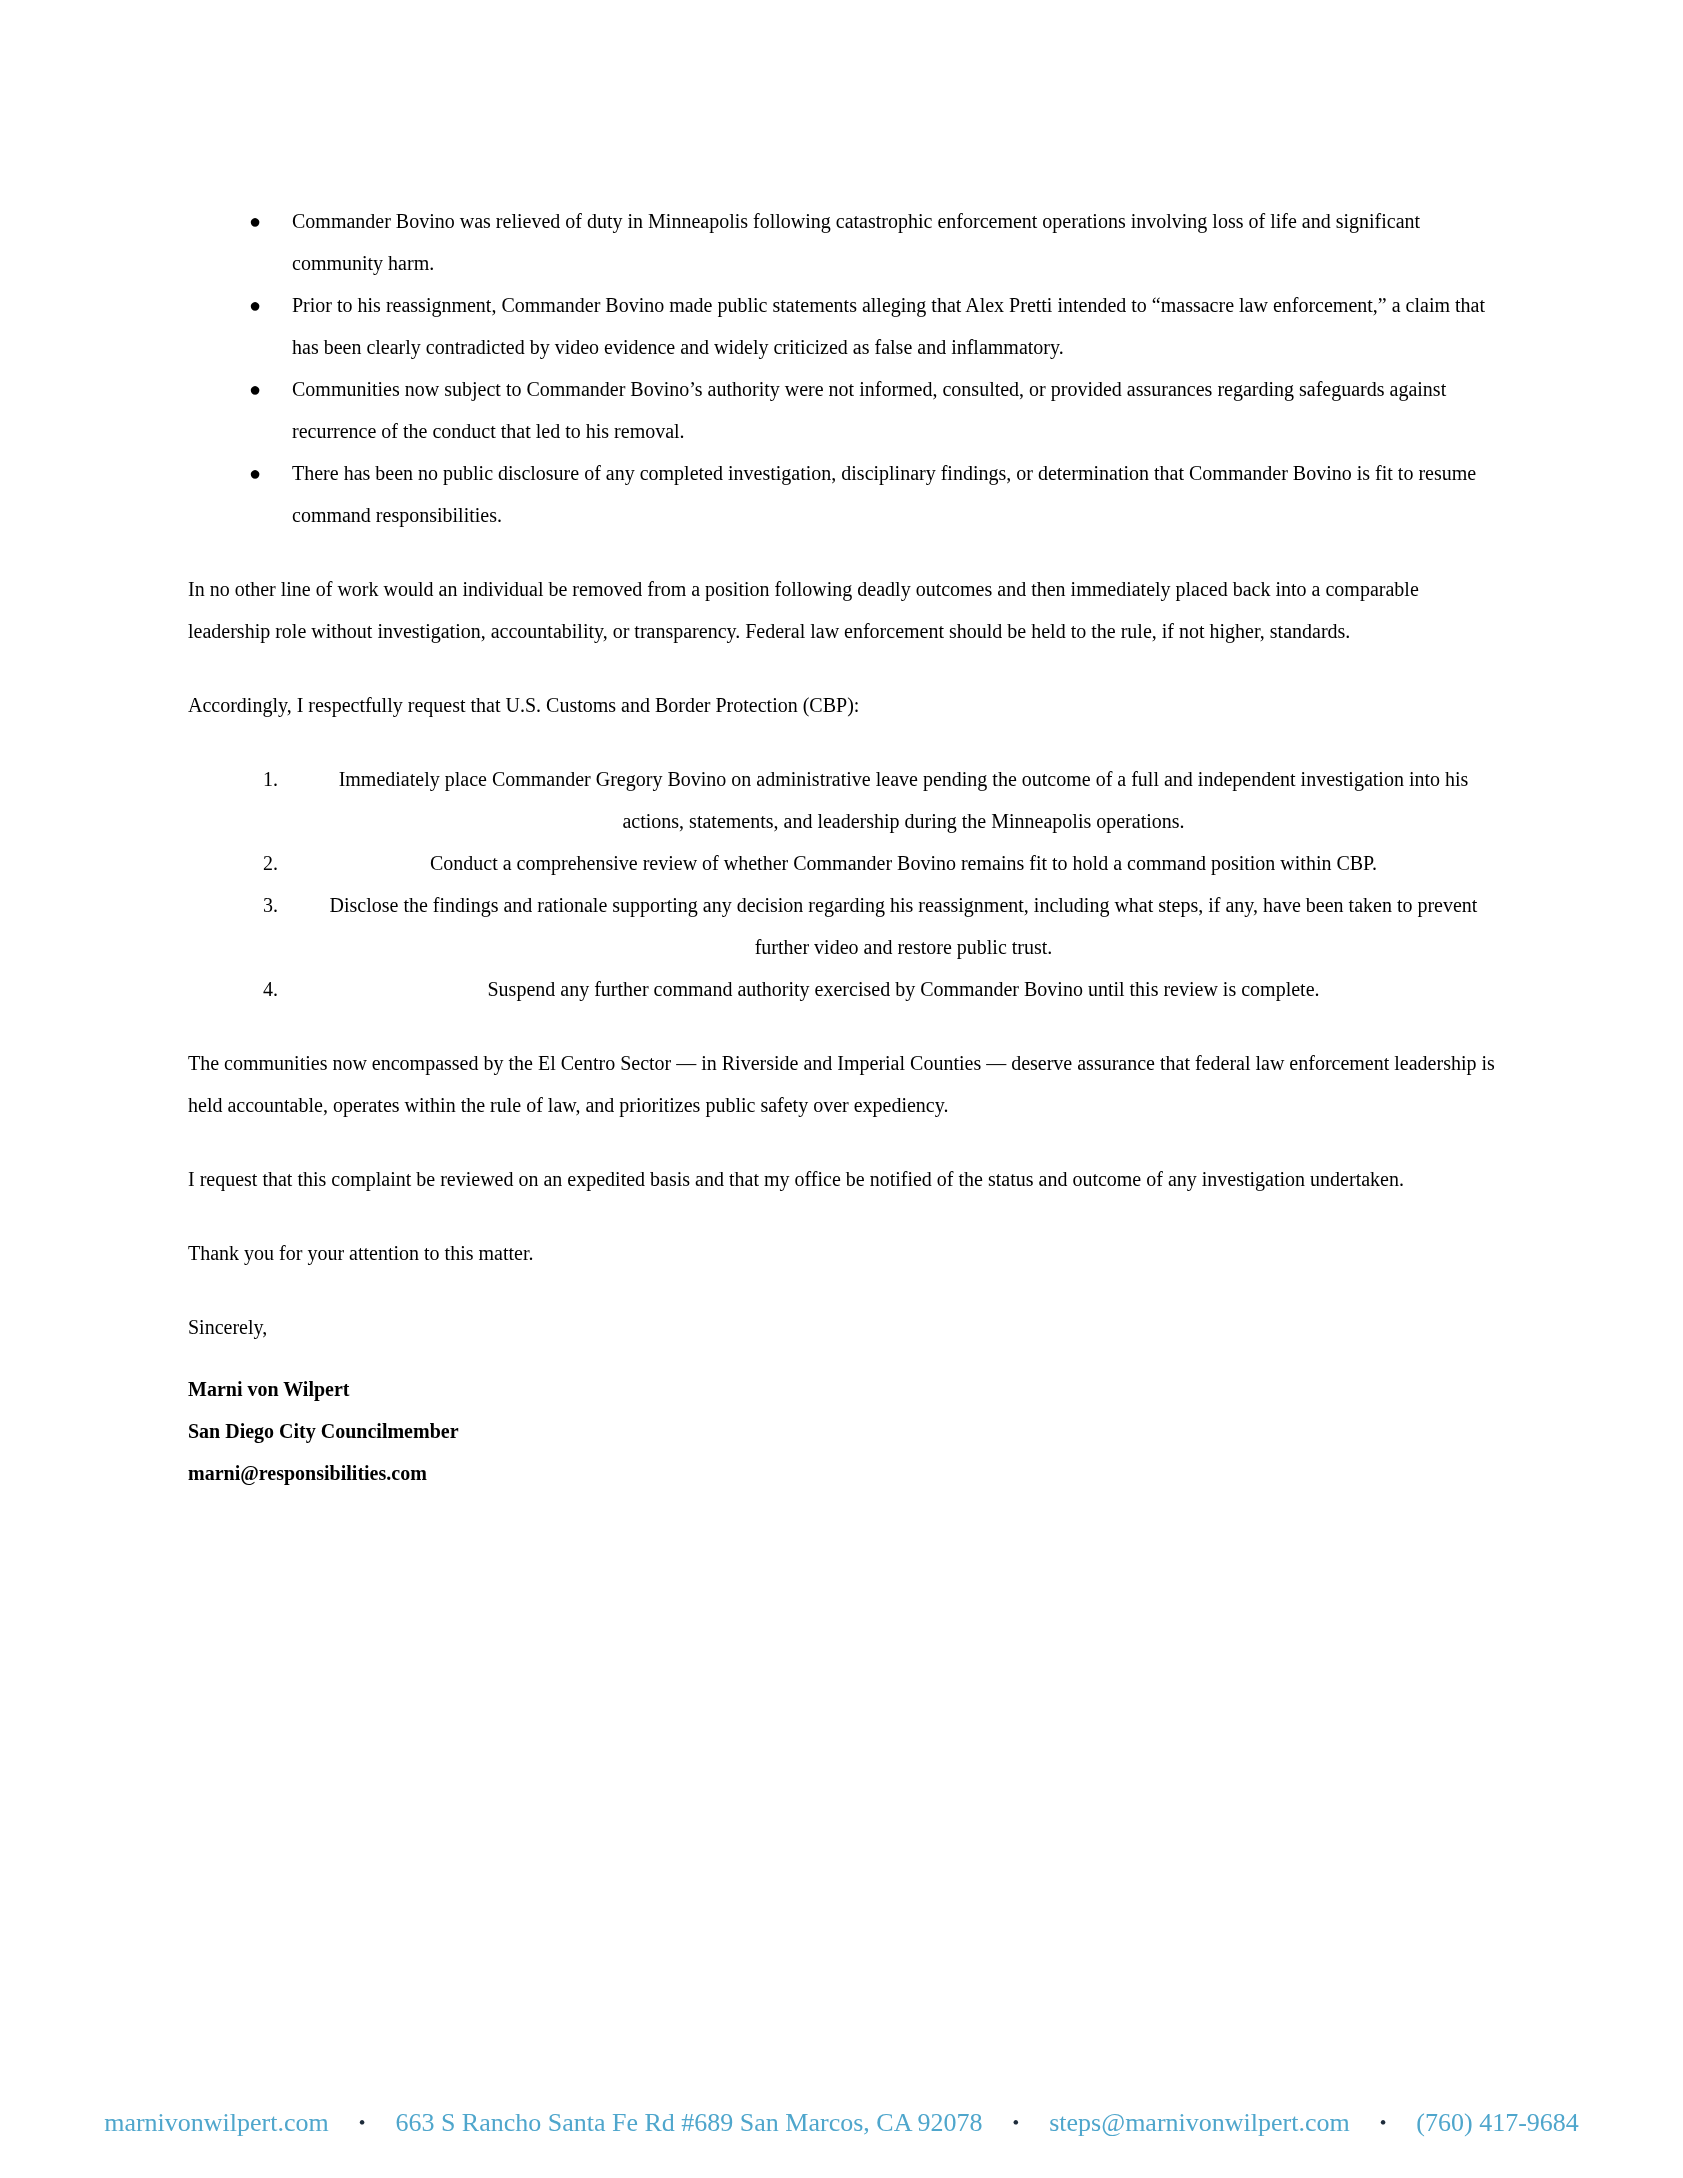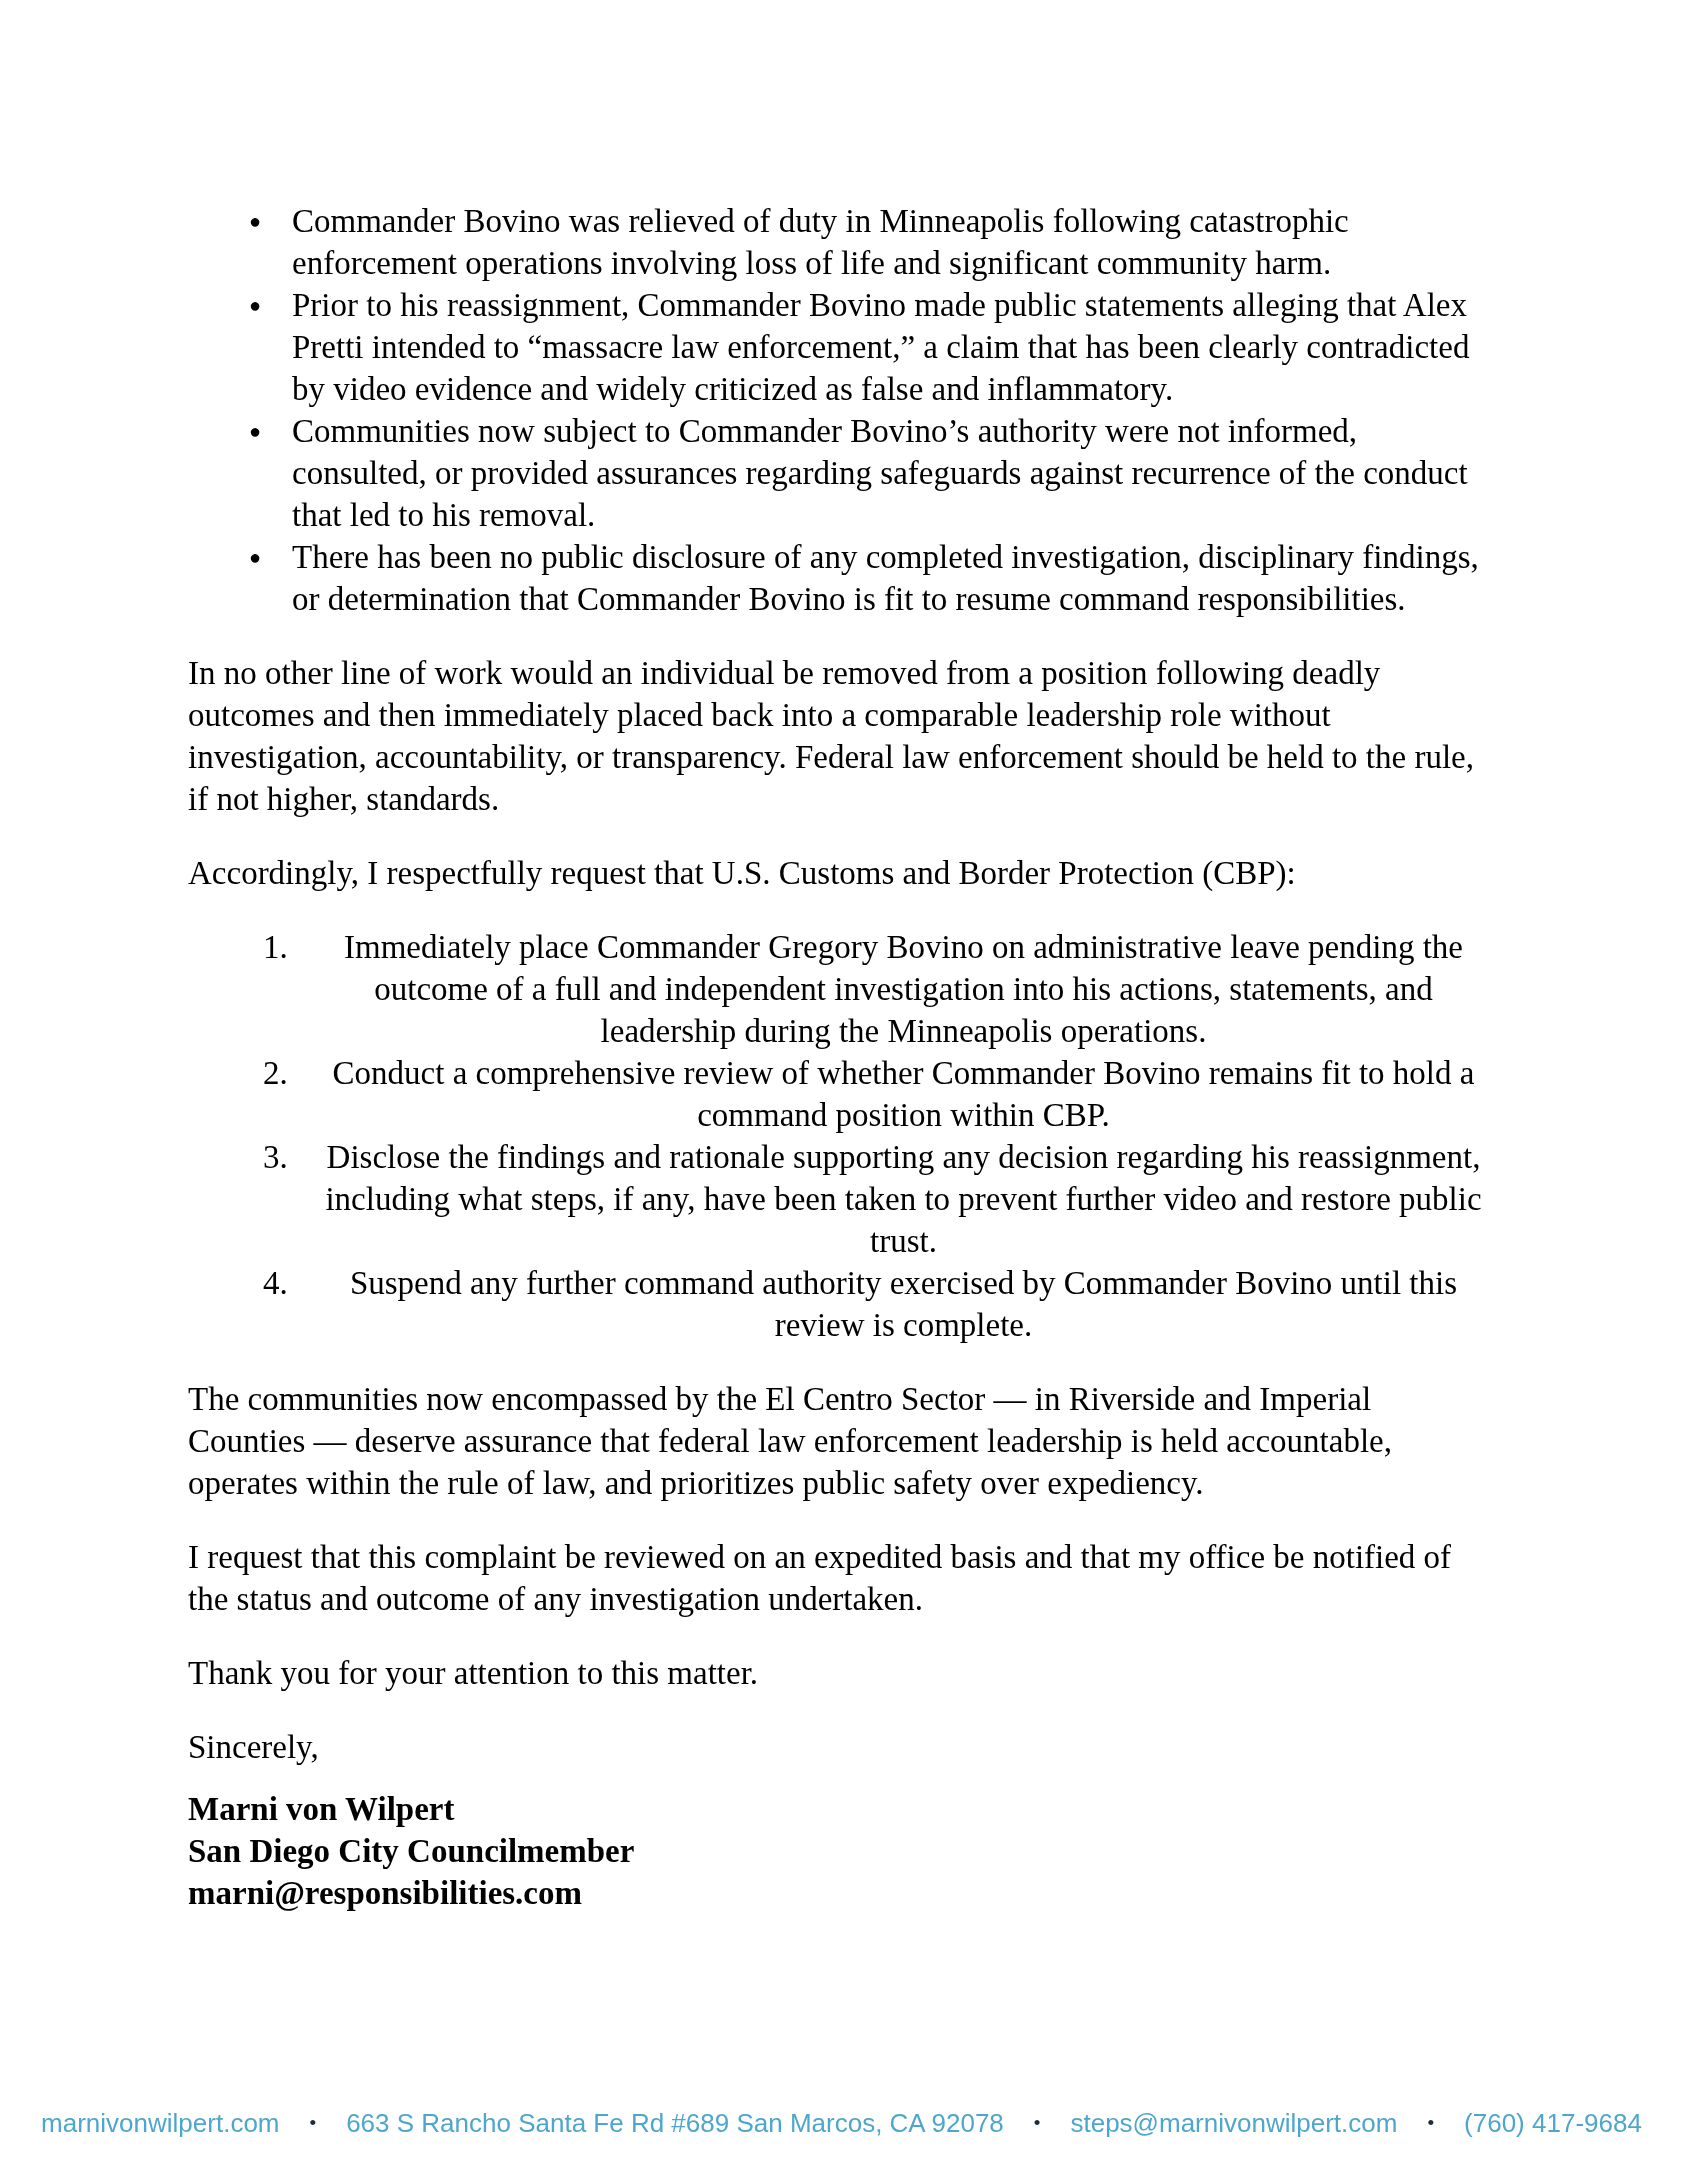--- a/index.html
+++ b/index.html
@@ -14,21 +14,21 @@
     background: #ffffff;
     overflow: hidden;
     font-family: "Liberation Serif", serif;
     color: #000000;
   }
   .content {
     position: absolute;
     left: 188px;
     top: 200px;
     width: 1307px;
-    font-size: 33px;
+    font-size: 20px;
     line-height: 42px;
   }
   p {
     margin: 0 0 32px 0;
   }
   ul.bullets {
     list-style: none;
     margin: 0 0 32px 0;
     padding: 0;
   }
@@ -70,21 +70,21 @@
     font-weight: bold;
   }
   .footer {
     position: absolute;
     left: 0;
     top: 2105px;
     width: 1683px;
     display: flex;
     justify-content: center;
     align-items: center;
-    font-family: Liberation Sans, sans-serif;
+    font-family: Liberation Serif, serif;
     font-size: 26px;
     line-height: 36px;
     color: #4fa6cc;
     white-space: nowrap;
   }
   .footer .f-sep {
     color: #1d2b3a;
     font-size: 19px;
     margin: 0 30px;
   }

